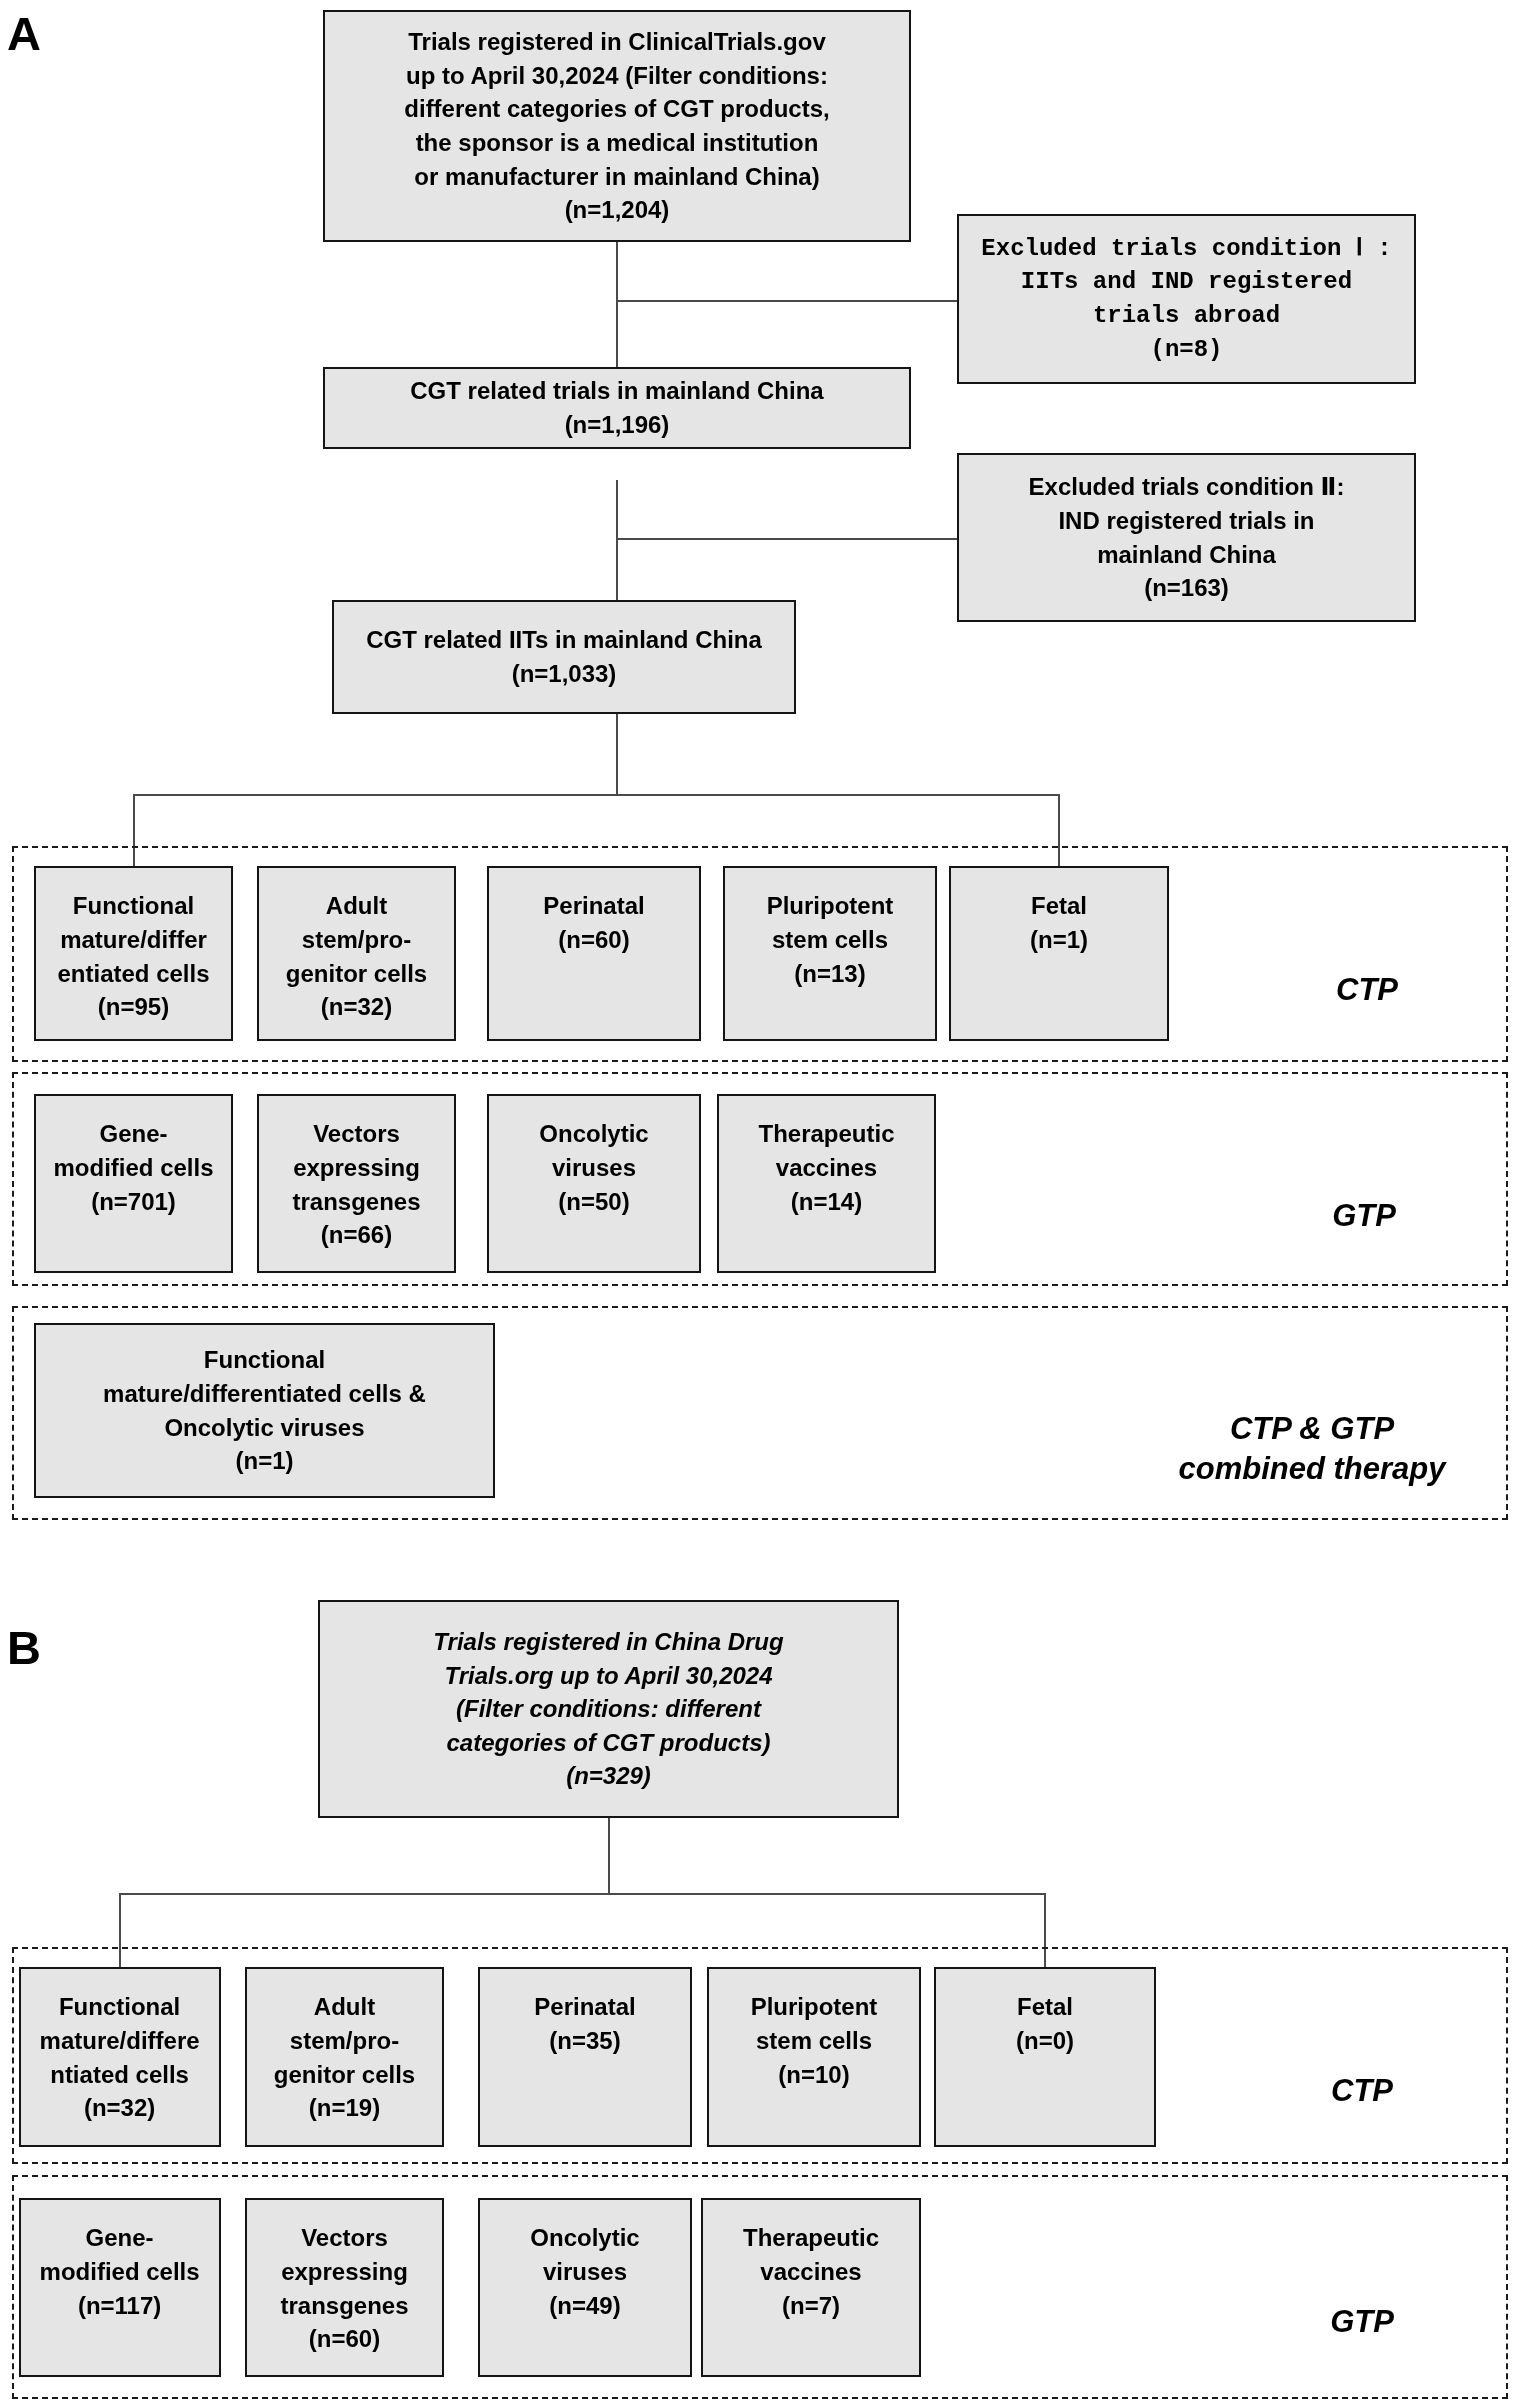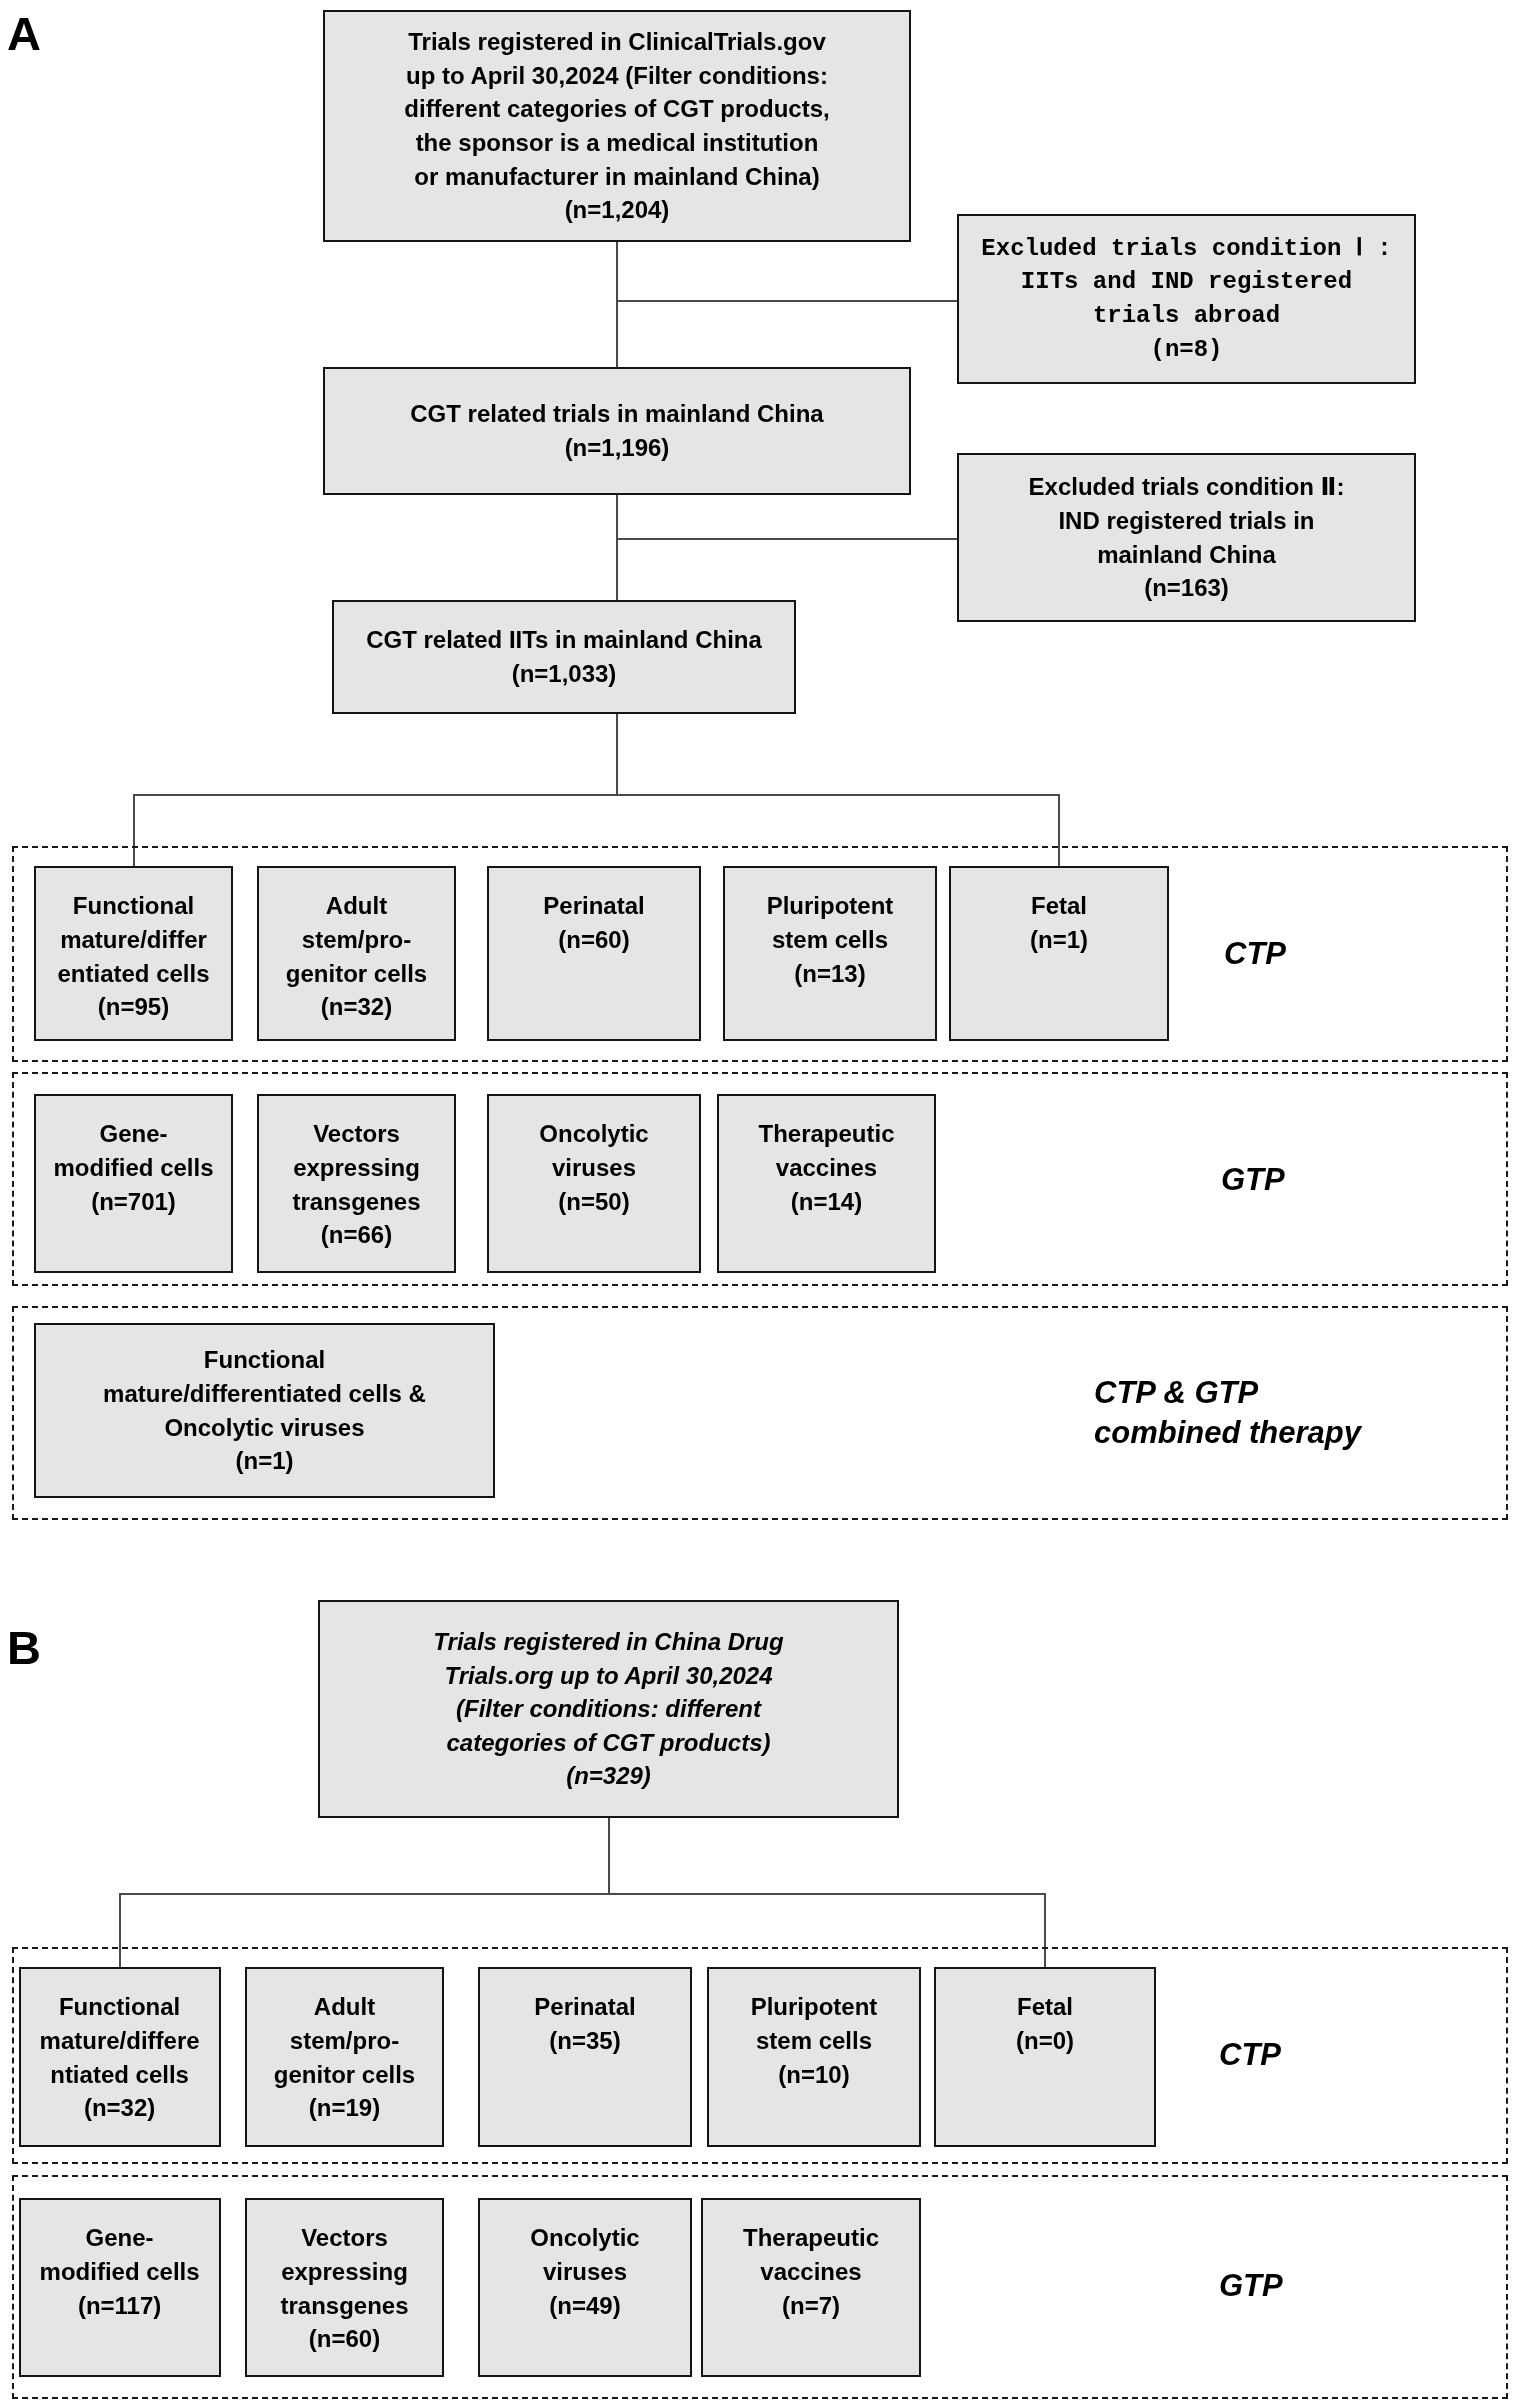--- a/index.html
+++ b/index.html
@@ -14,21 +14,21 @@
     text-align:center;white-space:pre-line;
     font-size:24px;line-height:1.4;box-sizing:border-box;
   }
   .node.ta{align-items:flex-start;padding-top:21.4px;}
   .dashed{
     position:absolute;border:2.1px dashed #1a1a1a;box-sizing:border-box;background:transparent;
   }
   .line{position:absolute;background:#4a4a4a;}
   .tag{
     position:absolute;font-style:italic;font-size:31px;line-height:1.3;
-    white-space:pre-line;
+    text-align:center;white-space:pre-line;margin-top:36px;
   }
   .panel-letter{position:absolute;font-size:47px;line-height:1;}
 </style>
 </head>
 <body>
 
 <div class="canvas">
 
   <div class="panel-letter" style="left:7.1px;top:10px;">A</div>
 
@@ -44,21 +44,21 @@
   <div class="node" style="left:323px;top:10px;width:588px;height:232px;">Trials registered in ClinicalTrials.gov
 up to April 30,2024 (Filter conditions:
 different categories of CGT products,
 the sponsor is a medical institution
 or manufacturer in mainland China)
 (n=1,204)</div>
   <div class="node" style="left:957px;top:214px;width:459px;height:170px;font-family:Liberation Mono, monospace;">Excluded trials condition Ⅰ :
 IITs and IND registered
 trials abroad
 (n=8)</div>
-  <div class="node" style="left:323px;top:367px;width:588px;height:128px;">CGT related trials in mainland China
+  <div class="node" style="left:323px;top:367px;width:588px;height:82px;">CGT related trials in mainland China
 (n=1,196)</div>
   <div class="node" style="left:957px;top:453px;width:459px;height:169px;">Excluded trials condition Ⅱ:
 IND registered trials in
 mainland China
 (n=163)</div>
   <div class="node" style="left:332px;top:600px;width:464px;height:114px;">CGT related IITs in mainland China
 (n=1,033)</div>
 
   <div class="dashed" style="left:12px;top:846px;width:1496px;height:216px;"></div>
   <div class="node ta" style="left:34px;top:866px;width:199px;height:175px;">Functional

